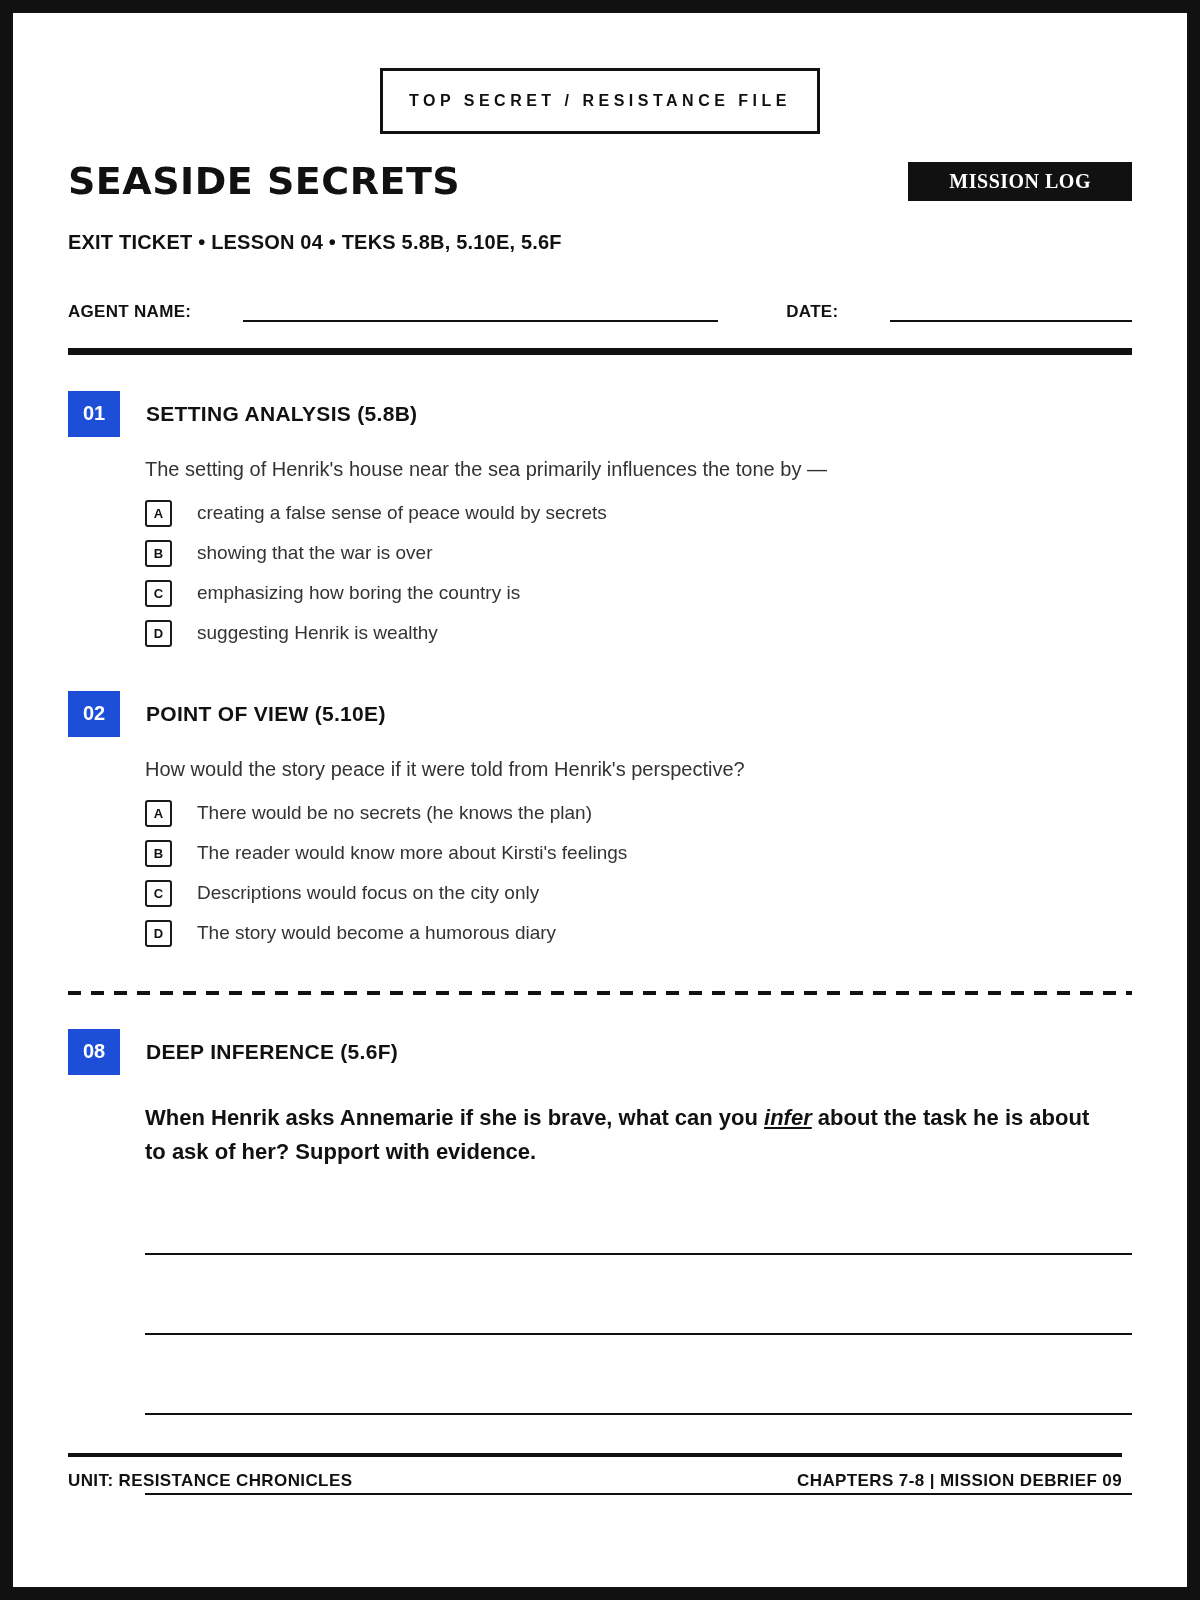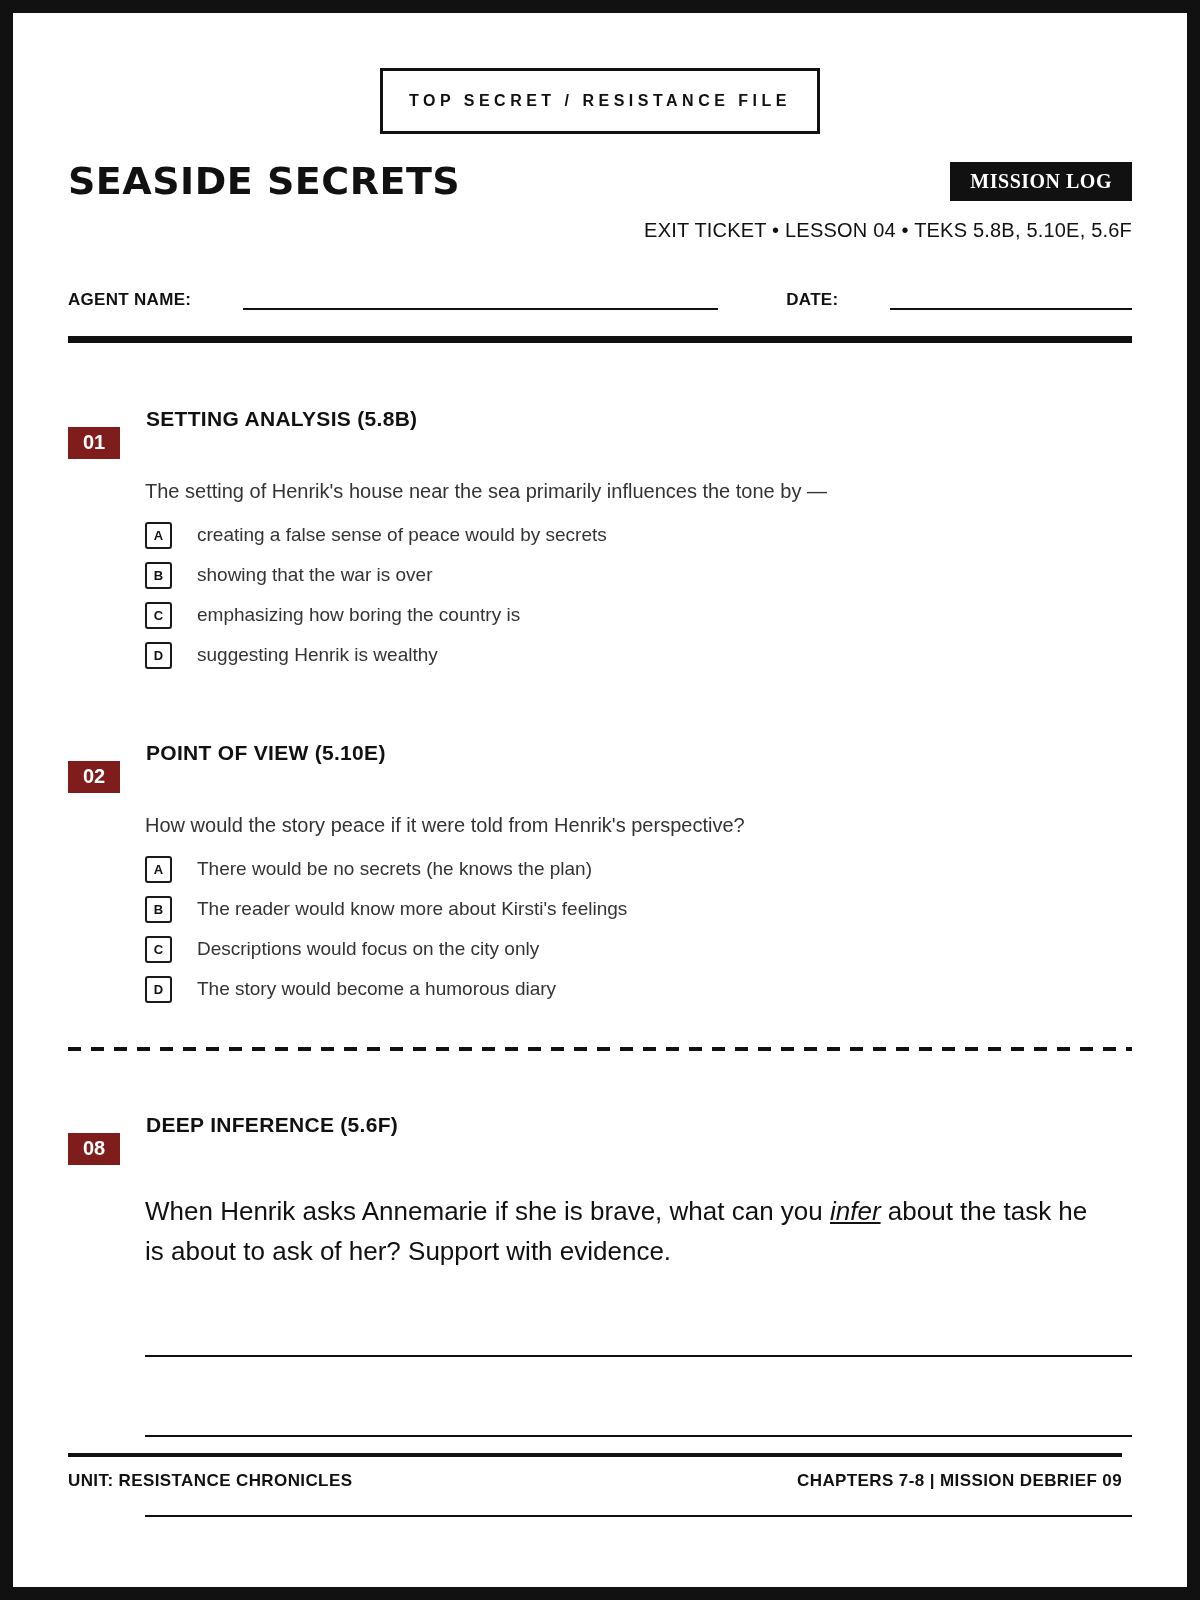--- a/index.html
+++ b/index.html
@@ -36,30 +36,29 @@
     font-size:38px;
     letter-spacing:0.5px;
     line-height:1.1;
   }
   .badge {
     background:#111;
     color:#fff;
     font-family:"Liberation Serif", serif;
     font-weight:bold;
     font-size:20px;
-    padding:8px 20px;
+    padding:8px 41px;
     letter-spacing:0.5px;
     margin-left:24px;
   }
   .subtitle {
-    margin-top:16px;
+    margin-top:28px;
     font-size:20px;
-    font-weight:normal;
+    font-weight:bold;
     letter-spacing:0.2px;
-    text-align:right;
   }
   .fields-row {
     margin-top:48px;
     display:flex;
     align-items:flex-end;
     font-size:17px;
     font-weight:bold;
     letter-spacing:0.3px;
     gap:40px;
   }
@@ -74,45 +73,44 @@
     margin-top:26px;
     height:7px;
     background:#111;
   }
   .section { margin-top:36px; }
   .sec-header {
     display:flex;
     align-items:center;
   }
   .numbox {
-    width:52px; height:32px;
-    background:#7f1d1d; color:#fff;
+    width:52px; height:46px;
+    background:#1d4ed8; color:#fff;
     display:flex; align-items:center; justify-content:center;
     font-size:20px; font-weight:bold;
     flex:0 0 52px;
-    margin-top:48px;
   }
   .sec-heading {
     margin-left:26px;
     font-size:21px;
     font-weight:bold;
     letter-spacing:0.3px;
     color:#111;
   }
   .sec-body { margin-left:77px; }
   .question {
     margin:19px 0 17px 0;
     font-size:20px;
     color:#333;
     line-height:1.35;
   }
   .question.bold {
-    font-weight:normal;
-    color:#111;
-    font-size:26px;
+    font-weight:bold;
+    color:#111;
+    font-size:22px;
     line-height:1.55;
     margin-top:26px;
     max-width:965px;
   }
   .infer-em {
     font-style:italic;
     text-decoration:underline;
   }
   .option {
     display:flex;

